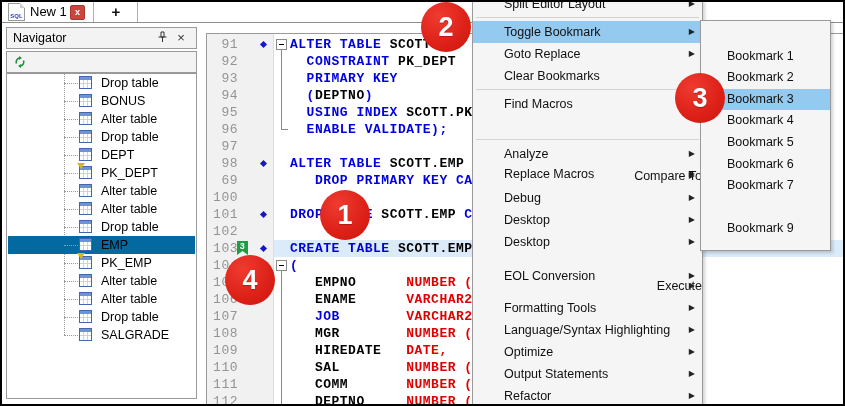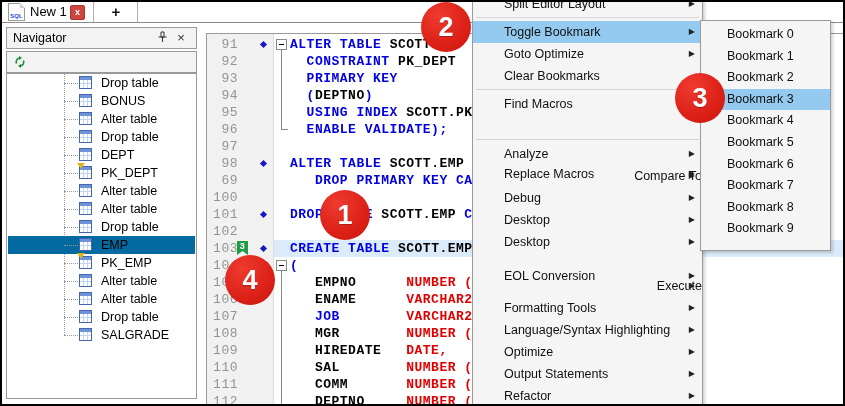--- a/index.html
+++ b/index.html
@@ -307,50 +307,48 @@
       </div>
     <div class="fold-conn" style="left:74px;top:16px;width:1px;height:79px;"></div>
     <div class="fold-conn" style="left:74px;top:95px;width:7px;height:1px;"></div>
     <div class="fold-conn" style="left:74px;top:237px;width:1px;height:142px;"></div>
   </div>
 
   <div class="menu" id="main-menu">
       <div class="menu-item" style="top: -8px;"><span>Split Editor Layout</span><div class="arrow">▶</div></div>
       <div class="menu-sep" style="top: 16px;"></div>
       <div class="menu-item hl" style="top: 20px;"><span>Toggle Bookmark</span><div class="arrow">▶</div></div>
-      <div class="menu-item" style="top: 42px;"><span>Goto Optimize</span><div class="arrow">▶</div></div>
+      <div class="menu-item" style="top: 42px;"><span>Goto Replace</span><div class="arrow">▶</div></div>
       <div class="menu-item" style="top: 64px;"><span>Clear Bookmarks</span></div>
       <div class="menu-sep" style="top: 88px;"></div>
       <div class="menu-item" style="top: 92px;"><span>Find Macros</span></div>
       <div class="menu-item" style="top: 114px; margin-top: 48px;"><span>Replace Macros</span><div class="arrow">▶</div></div>
       <div class="menu-sep" style="top: 138px;"></div>
       <div class="menu-item" style="top: 142px;"><span>Analyze</span><div class="arrow">▶</div></div>
       <div class="menu-item" style="top: 164px; text-align: right;"><span>Compare To</span><div class="arrow">▶</div></div>
       <div class="menu-item" style="top: 186px;"><span>Debug</span><div class="arrow">▶</div></div>
       <div class="menu-item" style="top: 208px;"><span>Desktop</span><div class="arrow">▶</div></div>
       <div class="menu-item" style="top: 230px;"><span>Desktop</span><div class="arrow">▶</div></div>
       <div class="menu-item" style="top: 264px;"><span>EOL Conversion</span><div class="arrow">▶</div></div>
       <div class="menu-item" style="top: 274px; text-align: right;"><span>Execute</span><div class="arrow">▶</div></div>
       <div class="menu-item" style="top: 296px;"><span>Formatting Tools</span><div class="arrow">▶</div></div>
       <div class="menu-item" style="top: 318px;"><span>Language/Syntax Highlighting</span><div class="arrow">▶</div></div>
       <div class="menu-item" style="top: 340px;"><span>Optimize</span><div class="arrow">▶</div></div>
       <div class="menu-item" style="top: 362px;"><span>Output Statements</span><div class="arrow">▶</div></div>
       <div class="menu-item" style="top: 384px;"><span>Refactor</span><div class="arrow">▶</div></div>
     </div>
 
   <div class="menu" id="bookmark-menu">
-      <div class="sub-item" style="top: 3px;">Bookmark 0</div>
       <div class="sub-item" style="top: 24.6px;">Bookmark 1</div>
       <div class="sub-item" style="top: 46.2px;">Bookmark 2</div>
       <div class="sub-item hl" style="top: 67.8px;">Bookmark 3</div>
       <div class="sub-item" style="top: 89.4px;">Bookmark 4</div>
       <div class="sub-item" style="top: 111px;">Bookmark 5</div>
       <div class="sub-item" style="top: 132.6px;">Bookmark 6</div>
       <div class="sub-item" style="top: 154.2px;">Bookmark 7</div>
-      <div class="sub-item" style="top: 175.8px;">Bookmark 8</div>
       <div class="sub-item" style="top: 197.4px;">Bookmark 9</div>
     </div>
 
   <div id="circles">
       <div class="circle" style="left: 320px; top: 190px;">1</div>
       <div class="circle" style="left: 421px; top: 2px;">2</div>
       <div class="circle" style="left: 675px; top: 73px;">3</div>
       <div class="circle" style="left: 225px; top: 255px;">4</div>
     </div>
 

